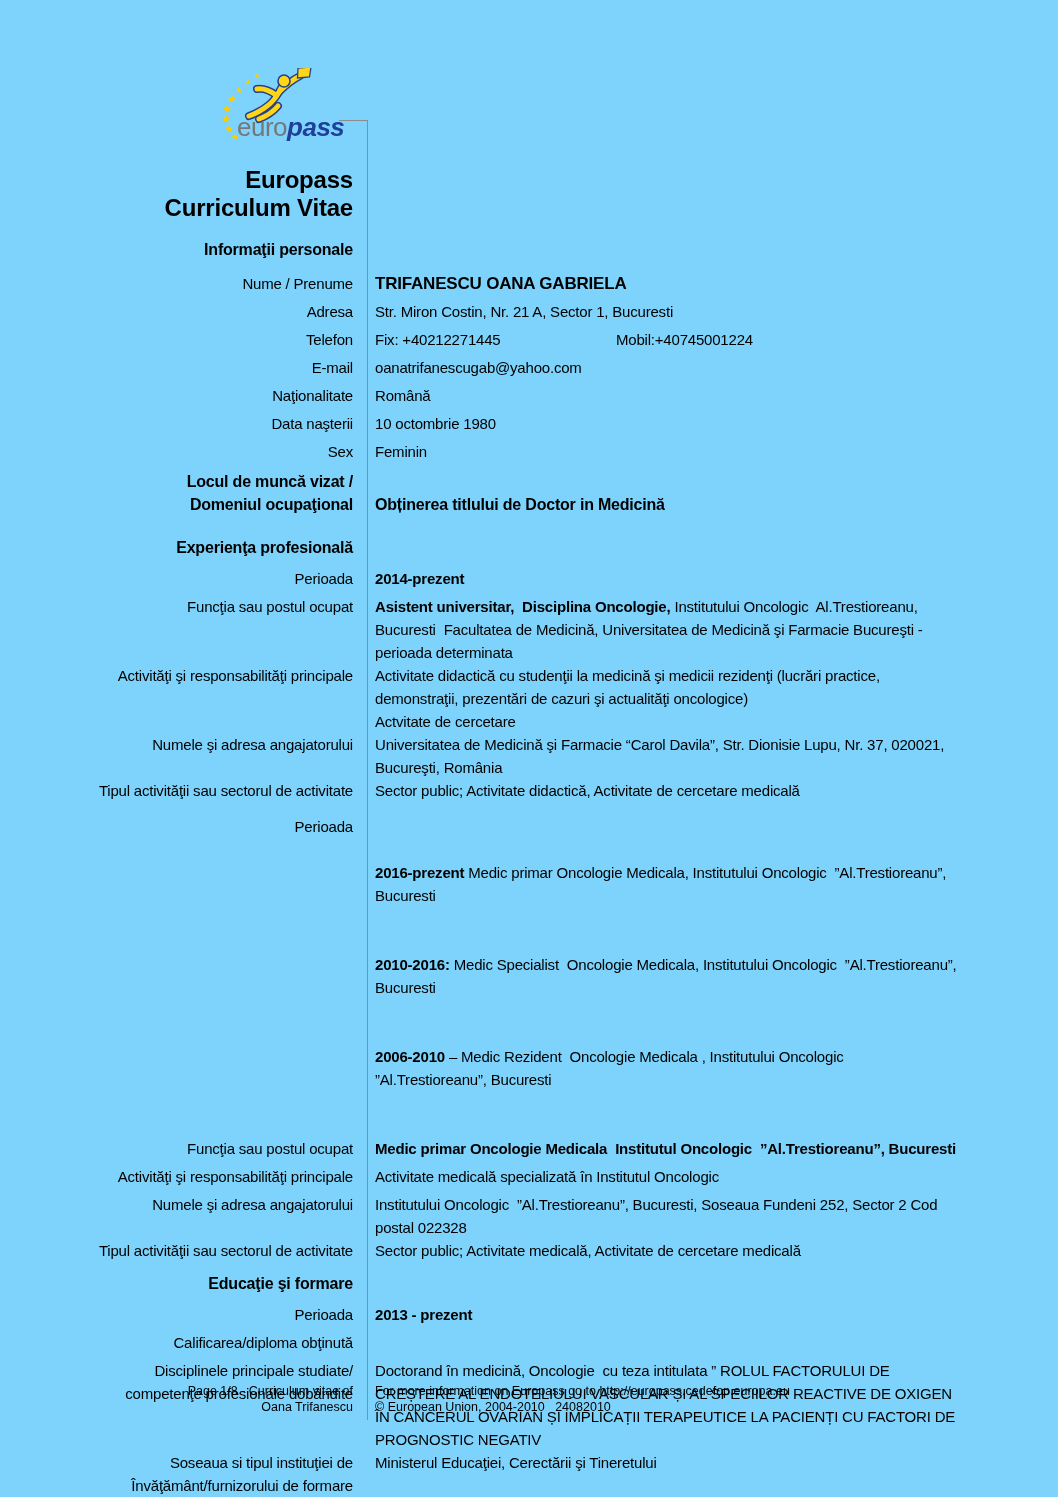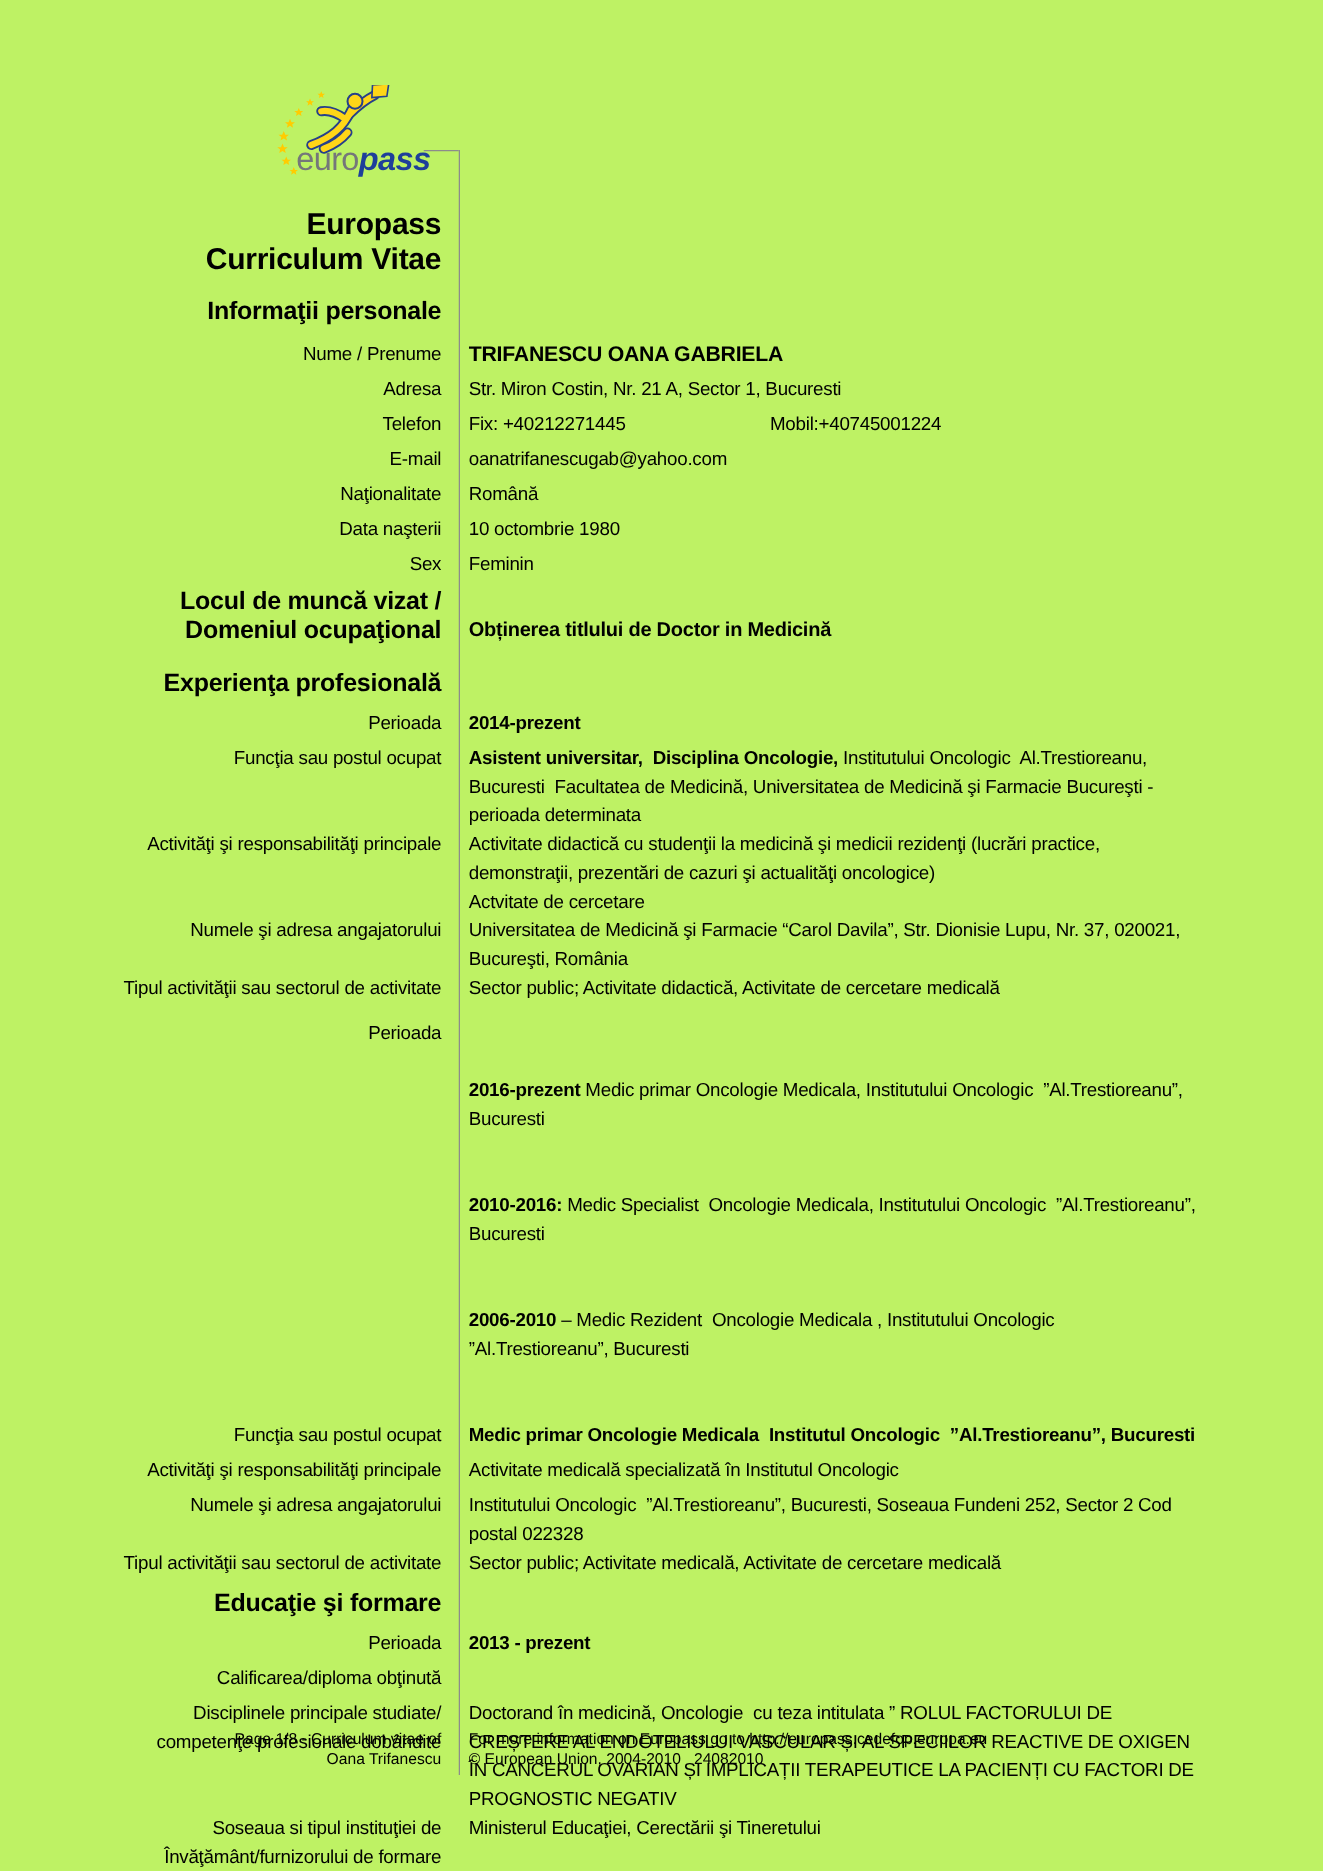--- a/index.html
+++ b/index.html
@@ -3,41 +3,41 @@
 <meta charset="utf-8">
 <title>Europass Curriculum Vitae</title>
 <style>
   * { margin:0; padding:0; box-sizing:border-box; }
   html,body { background:#ffffff; }
   body {
     width:1058px; height:1497px;
     font-family:"Liberation Sans","DejaVu Sans",sans-serif;
     color:#000; position:relative; overflow:hidden;
   }
-  .page { position:absolute; inset:0; background:#bef264; }
+  .page { position:absolute; inset:0; background:#7dd3fc; }
 
   
   .vrule { position:absolute; left:367px; top:120px; width:1px; height:1300px; background:#8c8c8c; }
   .hrule { position:absolute; left:339px; top:120px; width:28px; height:1px; background:#8c8c8c; }
 
   
   .logo { position:absolute; left:213px; top:68px; width:152px; height:82px; }
 
   
   .content { position:absolute; left:0; top:0; width:1058px; padding-top:166px; }
   .row { display:flex; align-items:flex-start; }
   .lbl {
     flex:none; width:359px; padding-right:6px; text-align:right;
     font-size:15px; line-height:23px; letter-spacing:-0.2px; white-space:pre-line;
   }
   .val {
     flex:none; width:699px; padding-left:16px;
     font-size:15px; line-height:23px; letter-spacing:-0.2px; white-space:pre;
   }
-  .sec   { font-size:20px; font-weight:700; line-height:23px; }
+  .sec   { font-size:16px; font-weight:700; line-height:23px; }
   .title { font-size:24px;  font-weight:700; line-height:28px; }
   .b     { font-weight:700; }
   .name  { font-weight:700; font-size:17px; }
   .jobval{ font-weight:700; font-size:16px; align-self:flex-end; }
   .fix   { display:inline-block; width:241px; }
 
   .mb0 {margin-bottom:0;}   .mb5 {margin-bottom:5px;align-items:flex-end;}  .mb7 {margin-bottom:7px;align-items:center;}
   .mb8 {margin-bottom:8px;} .mb10{margin-bottom:10px;} .mb11{margin-bottom:11px;}
   .mb13{margin-bottom:13px;}.mb16{margin-bottom:16px;} .mb20{margin-bottom:20px;}
 

